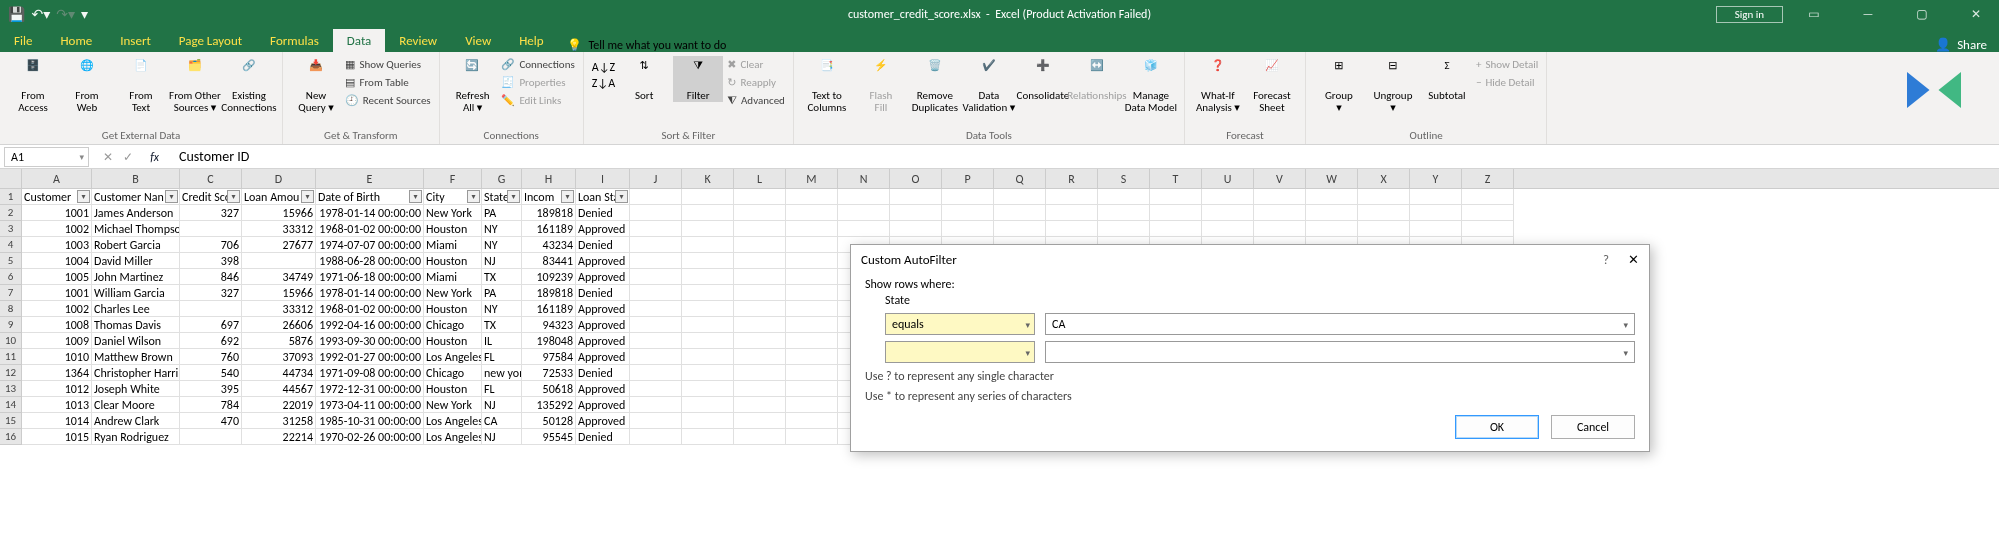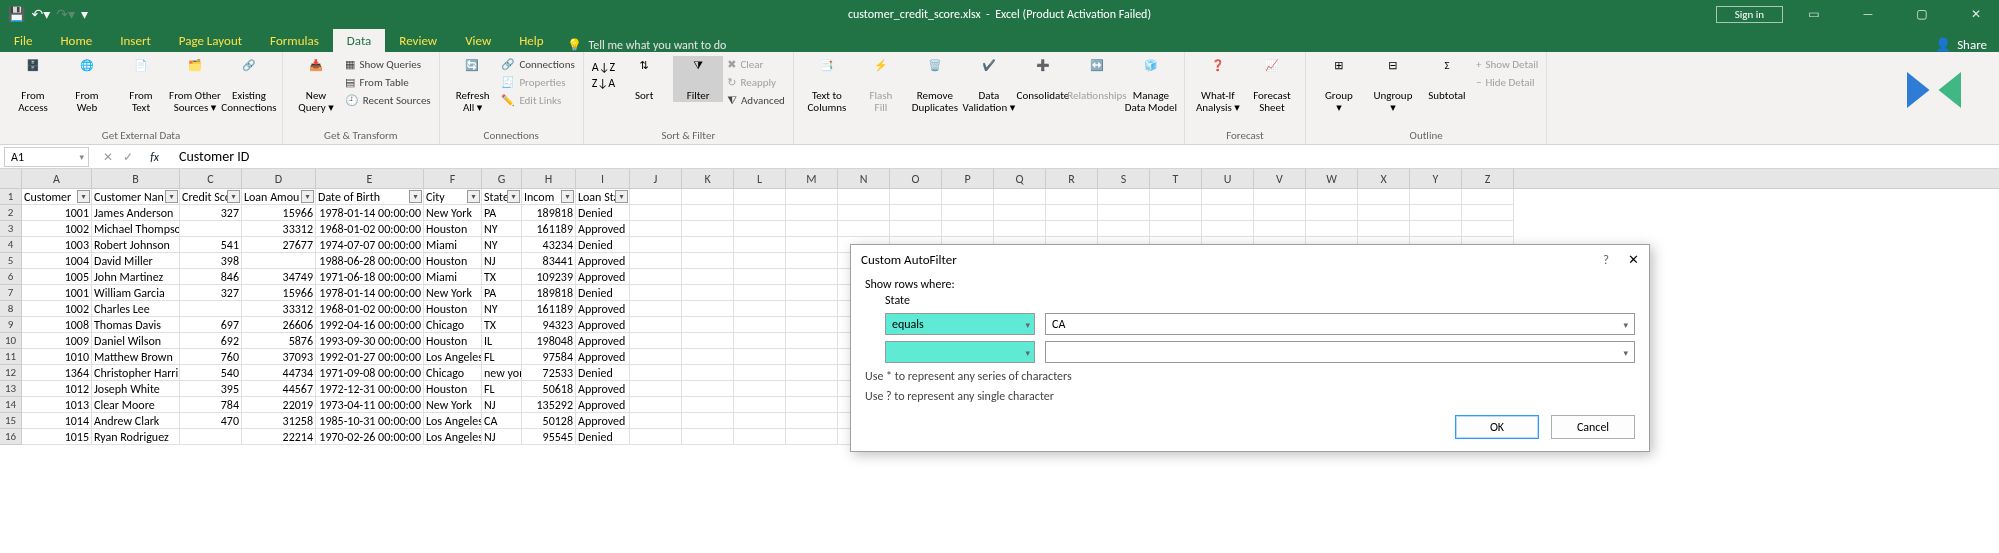--- a/index.html
+++ b/index.html
@@ -11,21 +11,21 @@
 .titlebar .qa span { font-size: 14px; opacity: 0.95; }
 .titlebar .title { position: absolute; left: 50%; transform: translateX(-50%); font-size: 12px; }
 .titlebar .right { position: absolute; right: 0; display: flex; align-items: center; gap: 8px; }
 .titlebar .signin { border: 1px solid rgba(255,255,255,0.6); padding: 1px 18px; font-size: 11px; }
 .titlebar .winctl { width: 46px; height: 28px; display: flex; align-items: center; justify-content: center; opacity: 0.85; }
 
 
 .ribbontabs { height: 24px; background: #217346; display: flex; align-items: flex-end; }
 .ribbontabs .tab { padding: 4px 14px 4px; color: #fde047; font-size: 13px; cursor: pointer; }
 .ribbontabs .tab.active { background: #f3f2f1; color: #217346; }
-.ribbontabs .tellme { color: #e5e5e5; margin-left: 10px; display: flex; align-items: center; gap: 6px; }
+.ribbontabs .tellme { color: #000000; margin-left: 10px; display: flex; align-items: center; gap: 6px; }
 .ribbontabs .bulb::before { content: "💡"; font-size: 12px; }
 .share { position: absolute; right: 12px; color: #fff; font-size: 13px; display: flex; gap: 6px; align-items: center; }
 
 
 .ribbon { height: 93px; background: #f3f2f1; border-bottom: 1px solid #d4d4d4; display: flex; position: relative; }
 .group { border-right: 1px solid #e1dfdd; padding: 4px 8px 2px; display: flex; flex-direction: column; justify-content: space-between; }
 .group .items { display: flex; gap: 4px; align-items: flex-start; }
 .group .label { text-align: center; font-size: 11px; color: #666; padding-top: 2px; }
 .bigbtn { display: flex; flex-direction: column; align-items: center; width: 50px; padding-top: 4px; font-size: 11px; text-align: center; line-height: 1.1; }
 .bigbtn .icon { width: 28px; height: 28px; margin-bottom: 2px; }
@@ -60,21 +60,21 @@
 .cE { width: 108px; } .cF { width: 58px; } .cG { width: 40px; } .cH { width: 54px; }
 .cI { width: 54px; } .cRest { width: 52px; }
 
 
 .dialog { position: absolute; left: 850px; top: 244px; width: 800px; background: #fff; border: 1px solid #a0a0a0; box-shadow: 3px 3px 12px rgba(0,0,0,0.25); }
 .dialog .dtitle { height: 28px; display: flex; align-items: center; justify-content: space-between; padding: 0 10px; font-size: 13px; }
 .dialog .dbody { padding: 4px 14px 12px; font-size: 12px; }
 .dialog .dbody .lbl { margin-bottom: 2px; }
 .dialog .indent { margin-left: 20px; }
 .drow { display: flex; gap: 10px; margin: 6px 0; align-items: center; }
-.dselect { flex: none; width: 150px; height: 22px; border: 1px solid #999; display: flex; align-items: center; justify-content: space-between; padding: 0 4px 0 6px; background: #5eead4; }
+.dselect { flex: none; width: 150px; height: 22px; border: 1px solid #999; display: flex; align-items: center; justify-content: space-between; padding: 0 4px 0 6px; background: #fef9c3; }
 .dselect .arr { font-size: 9px; color: #666; }
 .dinput { flex: 1; height: 22px; border: 1px solid #999; padding: 0 6px; display: flex; align-items: center; justify-content: space-between; background: #fff; }
 .dinput .arr { font-size: 9px; color: #666; }
 .radios { display: flex; gap: 18px; margin-left: 40px; }
 .radios label { display: flex; align-items: center; gap: 4px; }
 .radios input { margin: 0; }
 .help { margin-top: 6px; color: #444; }
 .dbuttons { display: flex; justify-content: flex-end; gap: 12px; margin-top: 12px; }
 .dbtn { width: 84px; height: 24px; border: 1px solid #adadad; background: #fdfdfd; font-size: 12px; line-height: 22px; text-align: center; }
 .dbtn.primary { border: 1px solid #3399ff; box-shadow: 0 0 0 1px #b7daf7 inset; }
@@ -264,20 +264,21 @@
       <div class="bigbtn grey">
           <div class="icon">↔️</div>
           <span>Relationships</span>
         </div>
       <div class="bigbtn">
           <div class="icon">🧊</div>
           <span style="white-space:pre">Manage
 Data Model</span>
         </div>
     </div>
+    <div class="label">Data Tools</div>
   </div>
 
   <div class="group">
     <div class="items">
       <div class="bigbtn">
           <div class="icon">❓</div>
           <span style="white-space:pre">What-If
 Analysis ▾</span>
         </div>
       <div class="bigbtn">
@@ -454,22 +455,22 @@
         <div class="cell cRest"></div>
         <div class="cell cRest"></div>
         <div class="cell cRest"></div>
         <div class="cell cRest"></div>
         <div class="cell cRest"></div>
         <div class="cell cRest"></div>
       </div>
       <div class="row">
         <div class="rowh">4</div>
         <div class="cell cA num">1003</div>
-        <div class="cell cB">Robert Johnson</div>
-        <div class="cell cC num">541</div>
+        <div class="cell cB">Robert Garcia</div>
+        <div class="cell cC num">706</div>
         <div class="cell cD num">27677</div>
         <div class="cell cE num">1974-07-07 00:00:00</div>
         <div class="cell cF">Miami</div>
         <div class="cell cG">NY</div>
         <div class="cell cH num">43234</div>
         <div class="cell cI">Denied</div>
         <div class="cell cRest"></div>
         <div class="cell cRest"></div>
         <div class="cell cRest"></div>
         <div class="cell cRest"></div>
@@ -864,20 +865,20 @@
         <div class="dselect">
             <span></span>
             <span class="arr">▾</span>
           </div>
         <div class="dinput">
             <span></span>
             <span class="arr">▾</span>
           </div>
       </div>
     </div>
+    <div class="help">Use ? to represent any single character</div>
     <div class="help">Use * to represent any series of characters</div>
-    <div class="help">Use ? to represent any single character</div>
     <div class="dbuttons">
       <div class="dbtn primary">OK</div>
       <div class="dbtn">Cancel</div>
     </div>
   </div>
 </div>
 
 </body></html>

